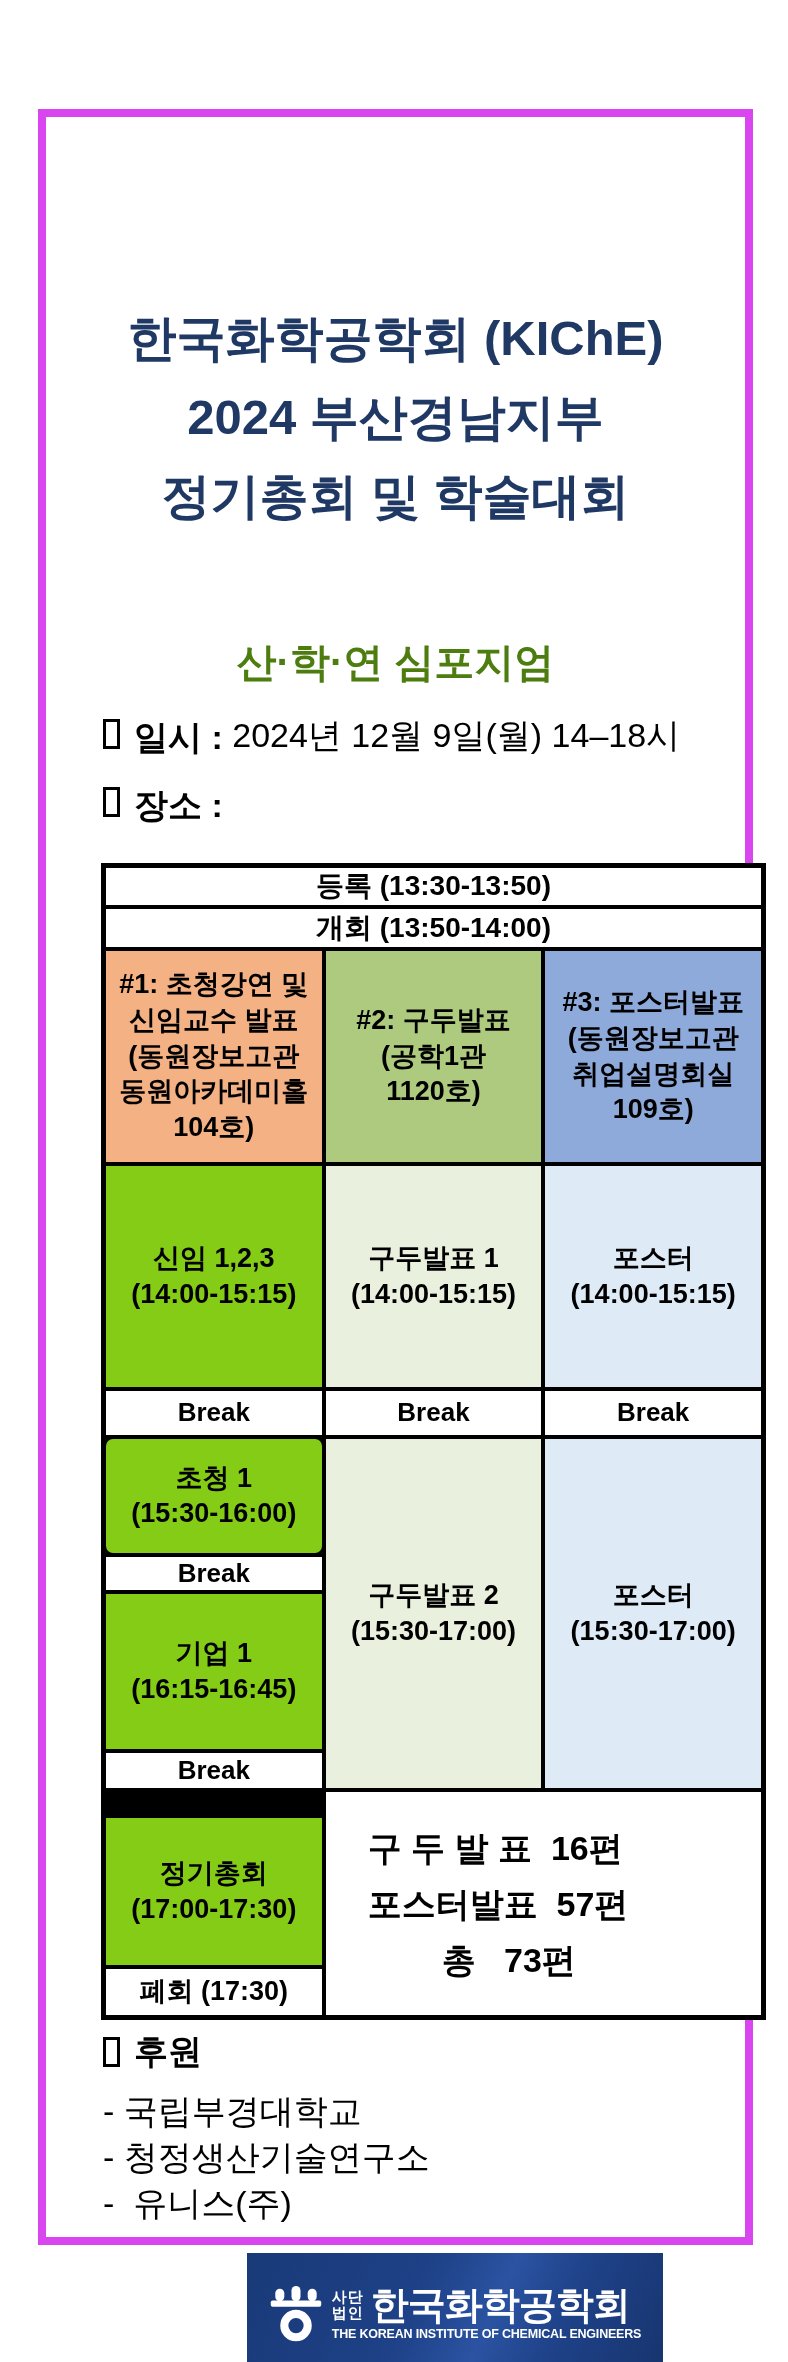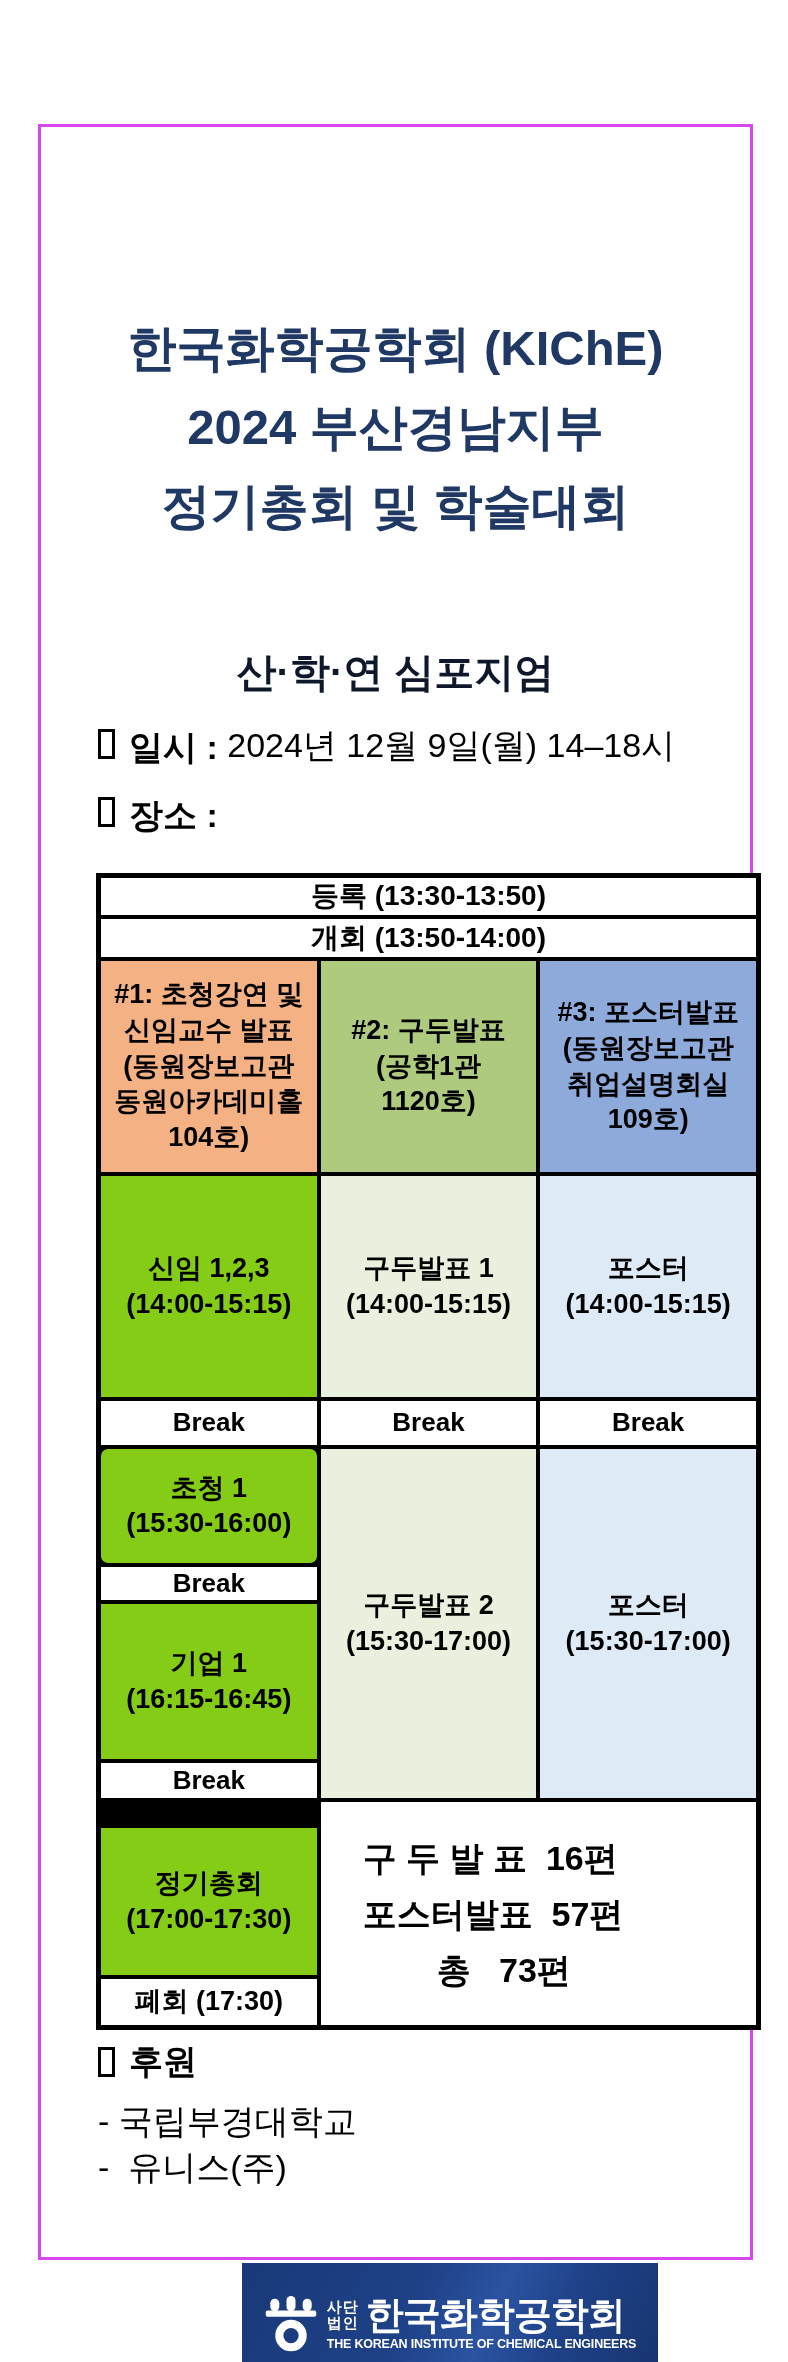--- a/index.html
+++ b/index.html
@@ -1,28 +1,28 @@
 <!DOCTYPE html>
 <html><head>
 <meta charset="utf-8">
 <style>
   html,body{margin:0;padding:0;background:#ffffff;}
   .page{
     position:relative;width:788px;height:2362px;background:#ffffff;
     font-family:"Liberation Sans","DejaVu Sans",sans-serif;color:#000;overflow:hidden;
   }
   .frame{
-    position:absolute;left:38px;top:124px;width:715px;height:2136px;
-    border:3px solid #d946ef;box-sizing:border-box;background:#fff;
+    position:absolute;left:38px;top:109px;width:715px;height:2136px;
+    border:8px solid #d946ef;box-sizing:border-box;background:#fff;
   }
   
   .title-block{position:absolute;left:0;top:182px;width:100%;text-align:center;}
   .title-line{font-size:49px;font-weight:bold;color:#1F3864;line-height:79px;letter-spacing:0px;}
   .subtitle{position:absolute;left:0;top:518px;width:100%;text-align:center;
-    font-size:40px;font-weight:bold;color:#0f172a;}
+    font-size:40px;font-weight:bold;color:#4d7c0f;}
   
   .info{position:absolute;left:57px;top:598px;width:660px;font-size:34px;}
   .info-row{display:flex;align-items:flex-start;margin-bottom:22px;}
   .tofu{display:inline-block;width:17px;height:30px;border:3px solid #000;
     box-sizing:border-box;margin:4px 14px 0 0;flex:0 0 auto;}
   .info-label{font-weight:bold;white-space:pre;}
   .info-value{font-weight:normal;white-space:pre;line-height:41px;}
   
   .schedule{
     position:absolute;left:55px;top:746px;width:665px;
@@ -180,20 +180,21 @@
         <div class="sline indent">총   73편</div>
       </div>
     </div>
 
     <div class="sponsors">
       <div class="sponsor-head">
         <span class="tofu"></span>
         <span>후원</span>
       </div>
       <div class="sponsor-item">- 국립부경대학교</div>
+      <div class="sponsor-item">- 청정생산기술연구소</div>
       <div class="sponsor-item">-  유니스(주)</div>
     </div>
 
     <div class="kiche-logo">
       <svg class="logo-emblem" viewBox="0 0 60 64" width="54" height="58" aria-hidden="true">
         <g fill="#ffffff">
           <rect x="2" y="18" width="56" height="7" rx="2"></rect>
           <rect x="7" y="5" width="10" height="14" rx="5"></rect>
           <rect x="25" y="2" width="10" height="17" rx="5"></rect>
           <rect x="43" y="5" width="10" height="14" rx="5"></rect>

